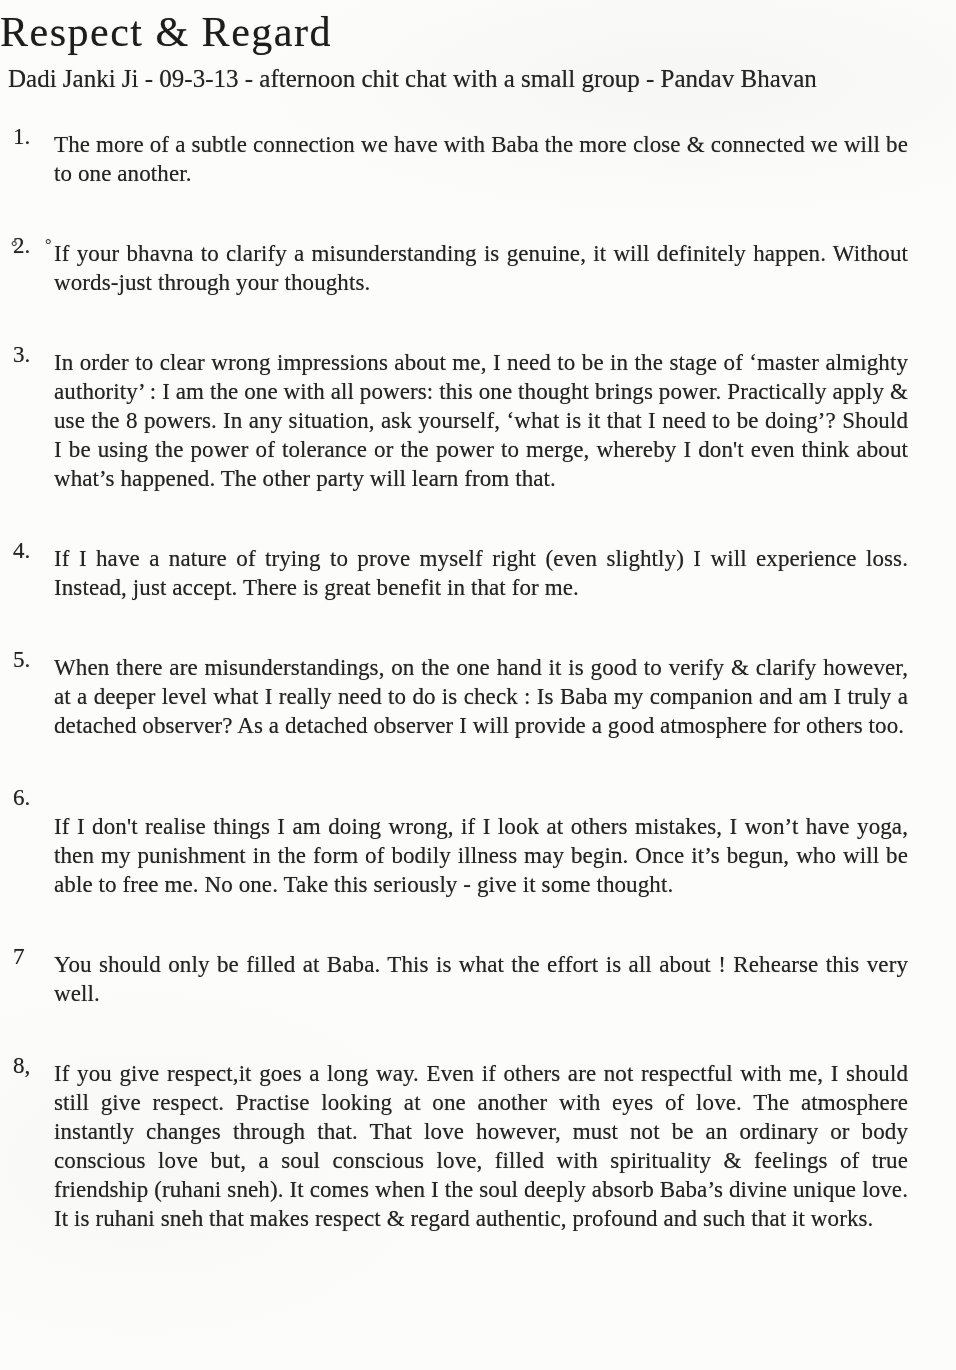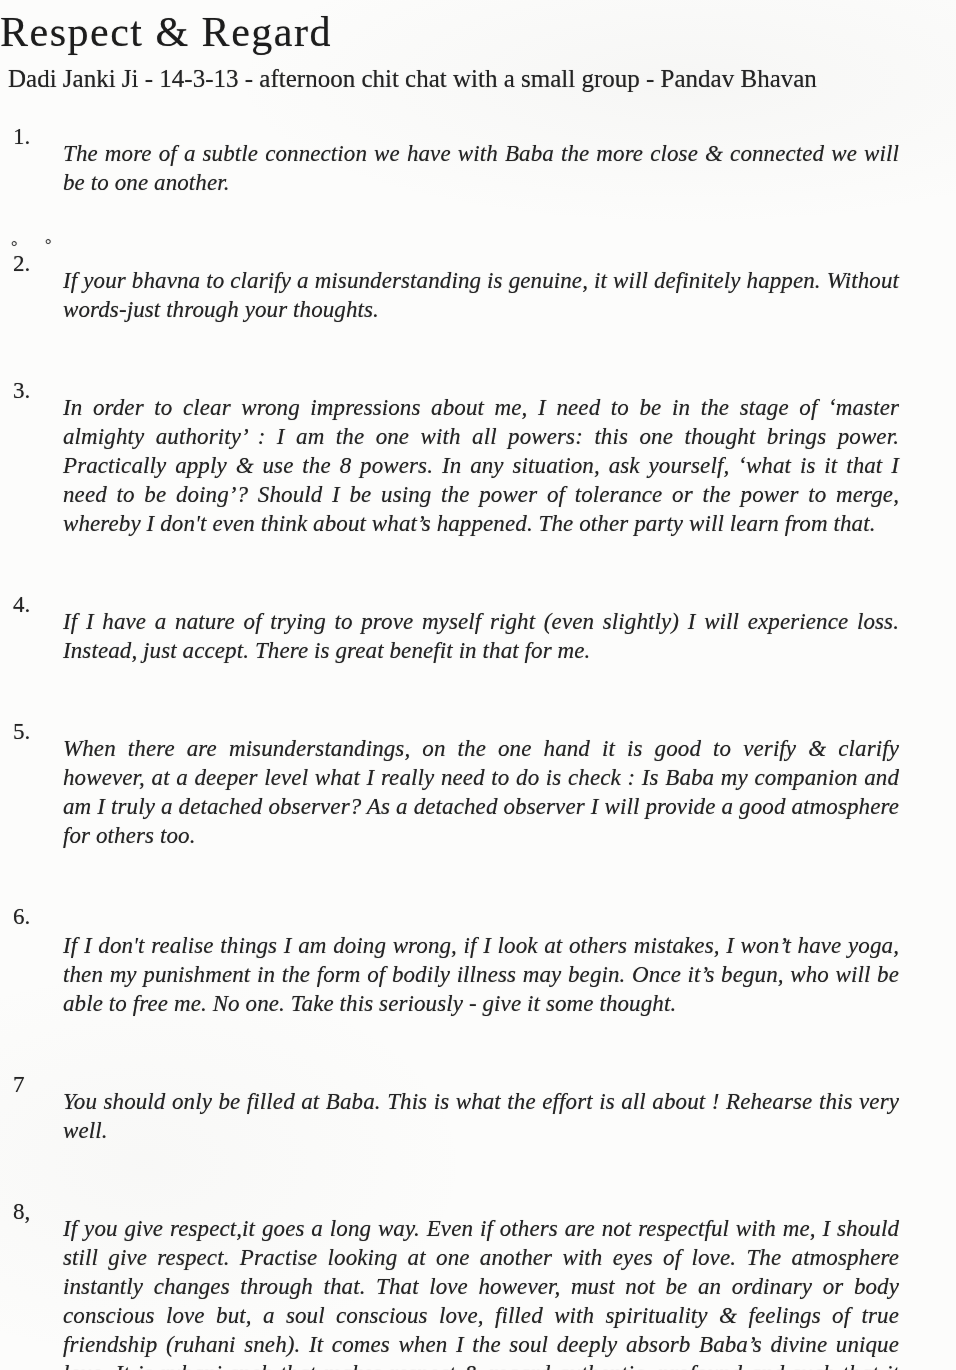--- a/index.html
+++ b/index.html
@@ -45,35 +45,35 @@
     font-size: 23px; line-height: 29px;
     color: #242424;
   }
   .body-col {
     width: 870px;
     font-size: 23px; line-height: 29px;
     text-align: justify;
     color: #242424;
     letter-spacing: 0.1px;
   }
-  .body-col p { margin: 17px; font-style: italic; }
+  .body-col p { margin: 8px; }
   .body-col p.para-gap { margin-top: 29px; }
   .artifact { position: absolute; color: #3a3a3a; }
   .circle-a { left: 11px; top: 238px; font-size: 16px; }
   .circle-b { left: 45px; top: 236px; font-size: 16px; }
   .title-mark { left: 296px; top: 24px; font-size: 16px; opacity: 0.45; }
 </style>
 </head>
 <body>
 
 <div class="page">
 
   <h1 class="title doc-text">Respect &amp; Regard</h1>
 
-  <div class="subtitle doc-text">Dadi Janki Ji - 14-3-13 - afternoon chit chat with a small group - Pandav Bhavan</div>
+  <div class="subtitle doc-text">Dadi Janki Ji - 09-3-13 - afternoon chit chat with a small group - Pandav Bhavan</div>
 
   <ol class="list">
 
     <li class="item">
       <span class="num doc-text">1.</span>
       <div class="body-col doc-text">
         <p>The more of a subtle connection we have with Baba the more close &amp; connected we will be to one another.</p>
       </div>
     </li>
 

